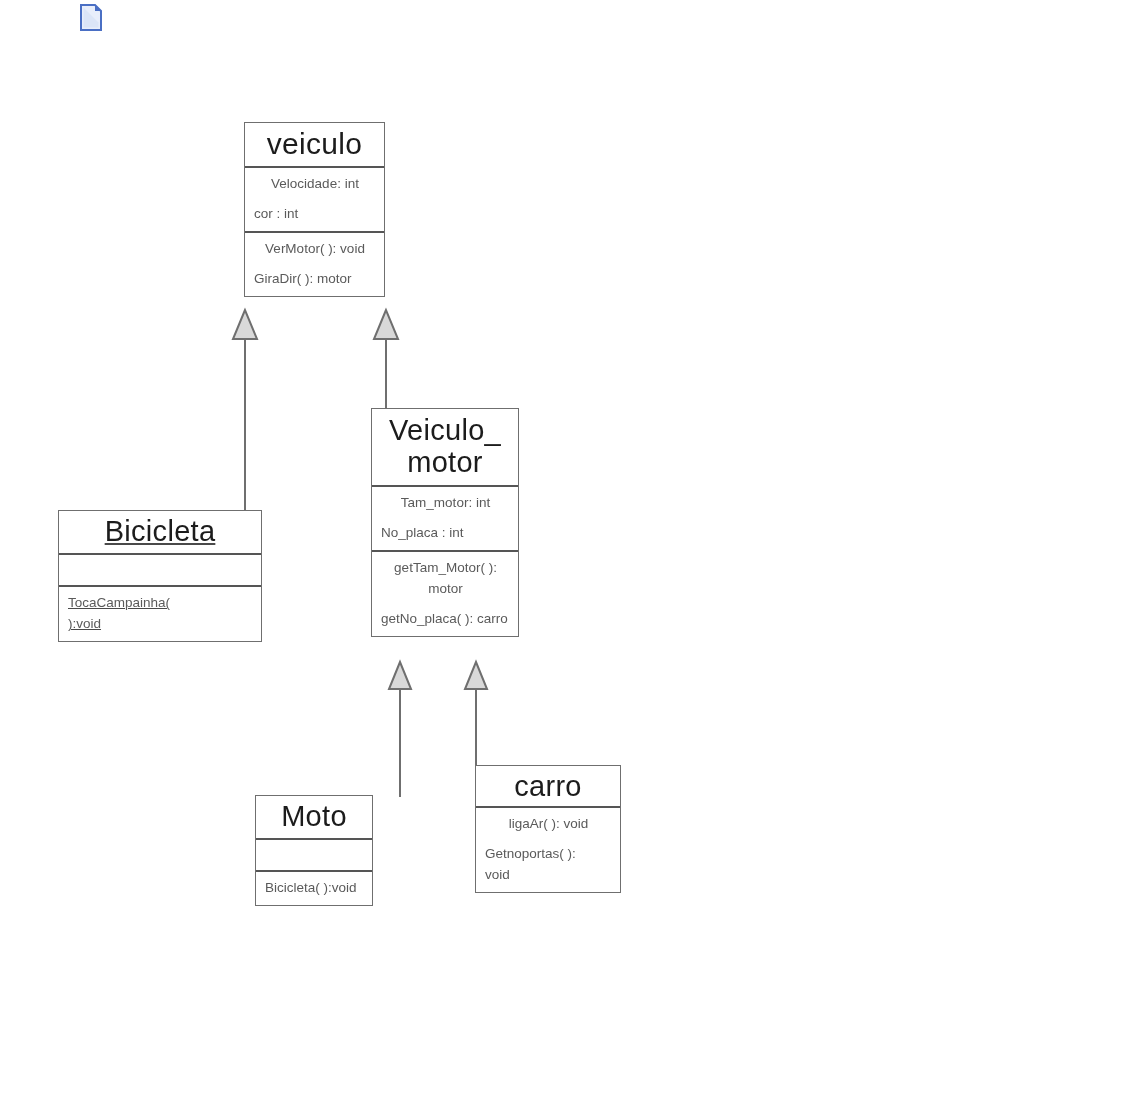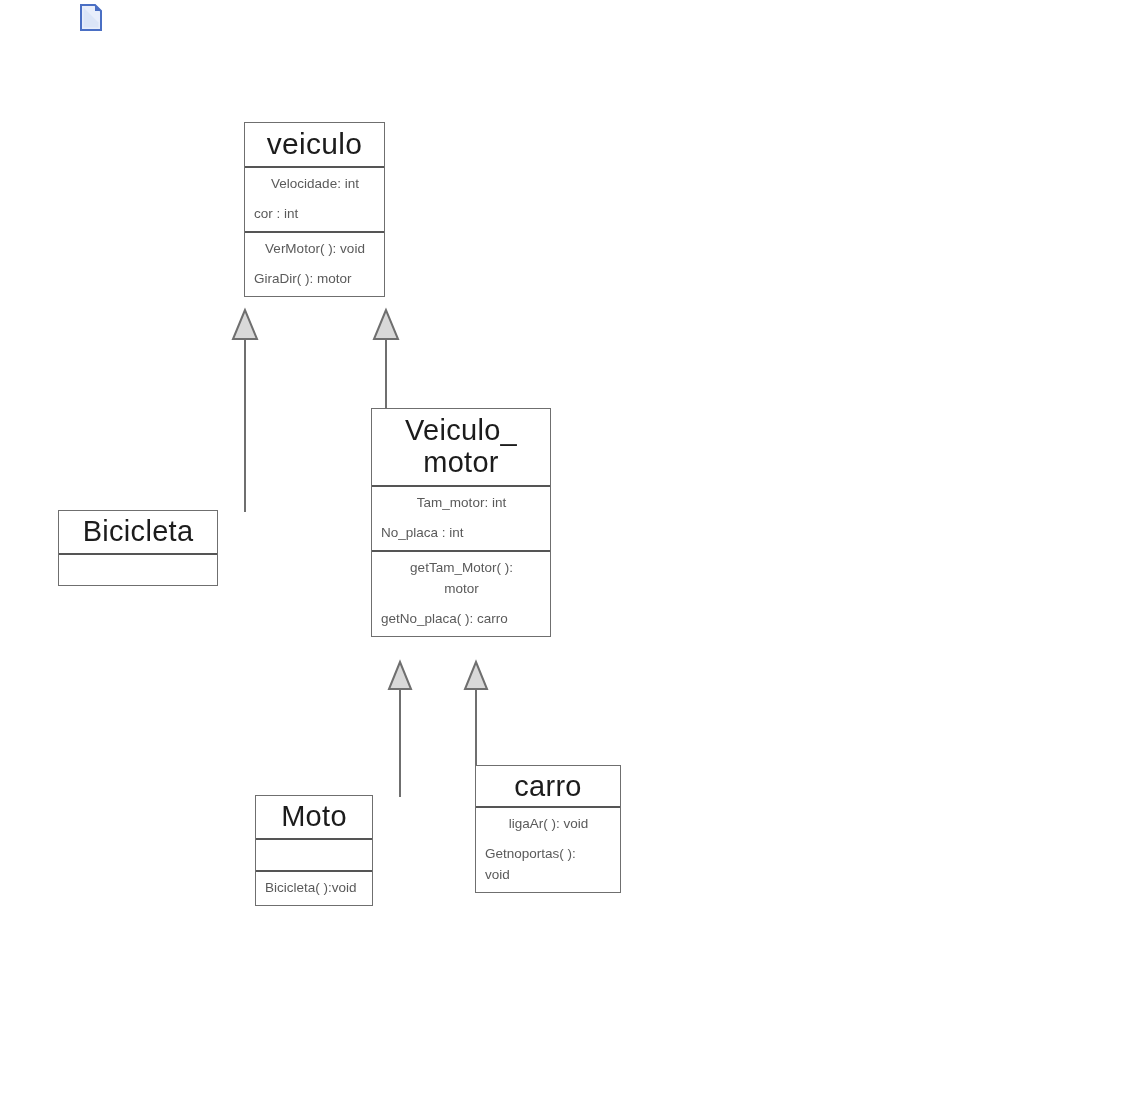--- a/index.html
+++ b/index.html
@@ -79,22 +79,22 @@
   .uml-member {
     white-space: pre-wrap;
     margin: 0 0 3px 0;
   }
   .uml-member:last-child { margin-bottom: 0; }
   .uml-member.spaced { margin-bottom: 9px; text-align: center; }
 
   
   #class-veiculo       { left: 244px; top: 122px;  width: 141px; }
   #class-veiculo .uml-name { font-size: 30px; }
-  #class-bicicleta     { left: 58px;  top: 510px;  width: 160px; }
-  #class-veiculo-motor { left: 371px; top: 408px;  width: 180px; }
+  #class-bicicleta     { left: 58px;  top: 510px;  width: 204px; text-decoration: underline; }
+  #class-veiculo-motor { left: 371px; top: 408px;  width: 148px; }
   #class-moto          { left: 255px; top: 795px;  width: 118px; }
   #class-carro         { left: 475px; top: 765px;  width: 146px; }
 
   #class-veiculo-motor .uml-name { font-size: 29px; line-height: 1.12; }
   #class-carro .uml-name { font-size: 29px; padding-bottom: 4px; text-align: center; }
   #class-moto  .uml-name { font-size: 29px; }
   #class-bicicleta .uml-name { font-size: 29px; }
 </style>
 </head>
 <body>
@@ -138,20 +138,24 @@
     </div>
     <div class="uml-compartment">
       <div class="uml-member spaced">VerMotor( ): void</div>
       <div class="uml-member">GiraDir( ): motor</div>
     </div>
   </div>
 
   <div class="uml-class" id="class-bicicleta">
     <div class="uml-name">Bicicleta</div>
     <div class="uml-compartment empty"></div>
+    <div class="uml-compartment">
+      <div class="uml-member">TocaCampainha(
+):void</div>
+    </div>
   </div>
 
   <div class="uml-class" id="class-veiculo-motor">
     <div class="uml-name" style="white-space:pre-line;">Veiculo_
 motor</div>
     <div class="uml-compartment">
       <div class="uml-member spaced">Tam_motor: int</div>
       <div class="uml-member">No_placa : int</div>
     </div>
     <div class="uml-compartment">

